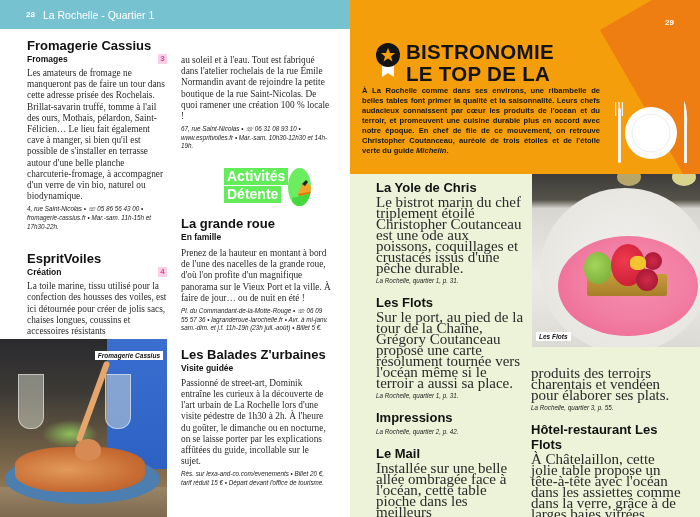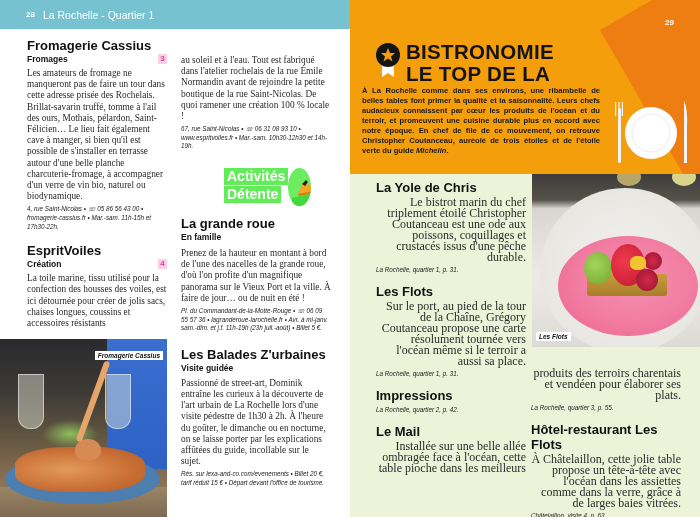--- a/index.html
+++ b/index.html
@@ -50,21 +50,21 @@
   .orange-shadow { position: absolute; left: 250px; top: 30px; width: 200px; height: 200px; background: #ee7d12; transform: rotate(-30deg); transform-origin: 0 0; }
   .rpnum { position: absolute; right: 26px; top: 18px; font-family: "Liberation Sans", sans-serif; font-weight: bold; font-size: 8px; color: #fff; }
   .top-title { position: absolute; left: 56px; top: 41px; font-family: "Liberation Sans", sans-serif; font-weight: bold; font-size: 20.5px; line-height: 22px; color: #141414; letter-spacing: 0.3px; }
   .medal { position: absolute; left: 26px; top: 43px; width: 24px; height: 34px; }
   .intro { position: absolute; left: 12px; top: 86px; width: 238px; font-family: "Liberation Sans", sans-serif; font-weight: bold; font-size: 7.6px; line-height: 10px; color: #1a1a1a; text-align: justify; }
   .plate-art { position: absolute; left: 258px; top: 98px; width: 90px; height: 70px; }
 
   .rcolA { position: absolute; left: 26px; top: 180px; width: 150px; }
   .rcolB { position: absolute; left: 181px; top: 368px; width: 150px; }
   .r-name { font-family: "Liberation Sans", sans-serif; font-weight: bold; font-size: 13px; line-height: 15px; color: #111; }
-  .r-text { font-size: 12px; line-height: 11px; color: #2a2a2a; margin-top: 2px; text-align: right; }
+  .r-text { font-size: 15px; line-height: 11px; color: #2a2a2a; margin-top: 2px; }
   .r-ref { font-family: "Liberation Sans", sans-serif; font-style: italic; font-size: 6.3px; line-height: 9px; color: #222; margin-top: 2px; }
   .r-block { margin-bottom: 10px; }
 
   .photo-right { position: absolute; left: 182px; top: 174px; width: 168px; height: 173px; overflow: hidden; background: linear-gradient(180deg, #3d3c3a 0%, #555349 15%, #d8d6d0 20%, #ecebe6 60%, #dcdad4 100%); }
   .photo-right .dish { position: absolute; left: 8px; top: 14px; width: 170px; height: 165px; border-radius: 50%; background: radial-gradient(circle, #f2f1ee 0%, #e6e5e0 80%, #d5d4cf 100%); }
   .photo-right .sauce { position: absolute; left: 26px; top: 62px; width: 140px; height: 100px; border-radius: 50%; background: radial-gradient(ellipse at 55% 45%, #f58eaf 0%, #f27ea3 50%, #ee6d96 80%, #f0b6c9 100%); }
   .photo-right .cake { position: absolute; left: 55px; top: 100px; width: 80px; height: 22px; background: linear-gradient(180deg, #c99c3a, #a77e2a); border-radius: 2px; }
   .photo-right .green { position: absolute; left: 52px; top: 78px; width: 28px; height: 32px; border-radius: 50%; background: radial-gradient(circle at 40% 40%, #a4d45a, #72a833); }
   .photo-right .red { position: absolute; left: 79px; top: 70px; width: 34px; height: 42px; border-radius: 50%; background: radial-gradient(circle at 40% 40%, #ef3a4e, #c21930); }
   .photo-right .rasp1 { position: absolute; left: 104px; top: 95px; width: 22px; height: 22px; border-radius: 50%; background: radial-gradient(circle, #d02a48, #9a1330); }
@@ -87,21 +87,21 @@
     <div>
       <div class="h-name">Fromagerie Cassius</div>
       <div class="h-sub">
         <span>Fromages</span>
         <span class="num-badge">3</span>
       </div>
       <div class="body-text">Les amateurs de fromage ne manqueront pas de faire un tour dans cette adresse prisée des Rochelais. Brillat-savarin truffé, tomme à l'ail des ours, Mothais, pélardon, Saint-Félicien… Le lieu fait également cave à manger, si bien qu'il est possible de s'installer en terrasse autour d'une belle planche charcuterie-fromage, à accompagner d'un verre de vin bio, naturel ou biodynamique.</div>
       <div class="info">4, rue Saint-Nicolas • ☏ 05 86 56 43 00 • fromagerie-cassius.fr • Mar.-sam. 11h-15h et 17h30-22h.</div>
     </div>
 
-    <div style="margin-top:12px">
+    <div style="margin-top:20px">
       <div class="h-name">EspritVoiles</div>
       <div class="h-sub">
         <span>Création</span>
         <span class="num-badge">4</span>
       </div>
       <div class="body-text">La toile marine, tissu utilisé pour la confection des housses des voiles, est ici détournée pour créer de jolis sacs, chaises longues, coussins et accessoires résistants</div>
     </div>
   </div>
 
   <div class="col colB">

